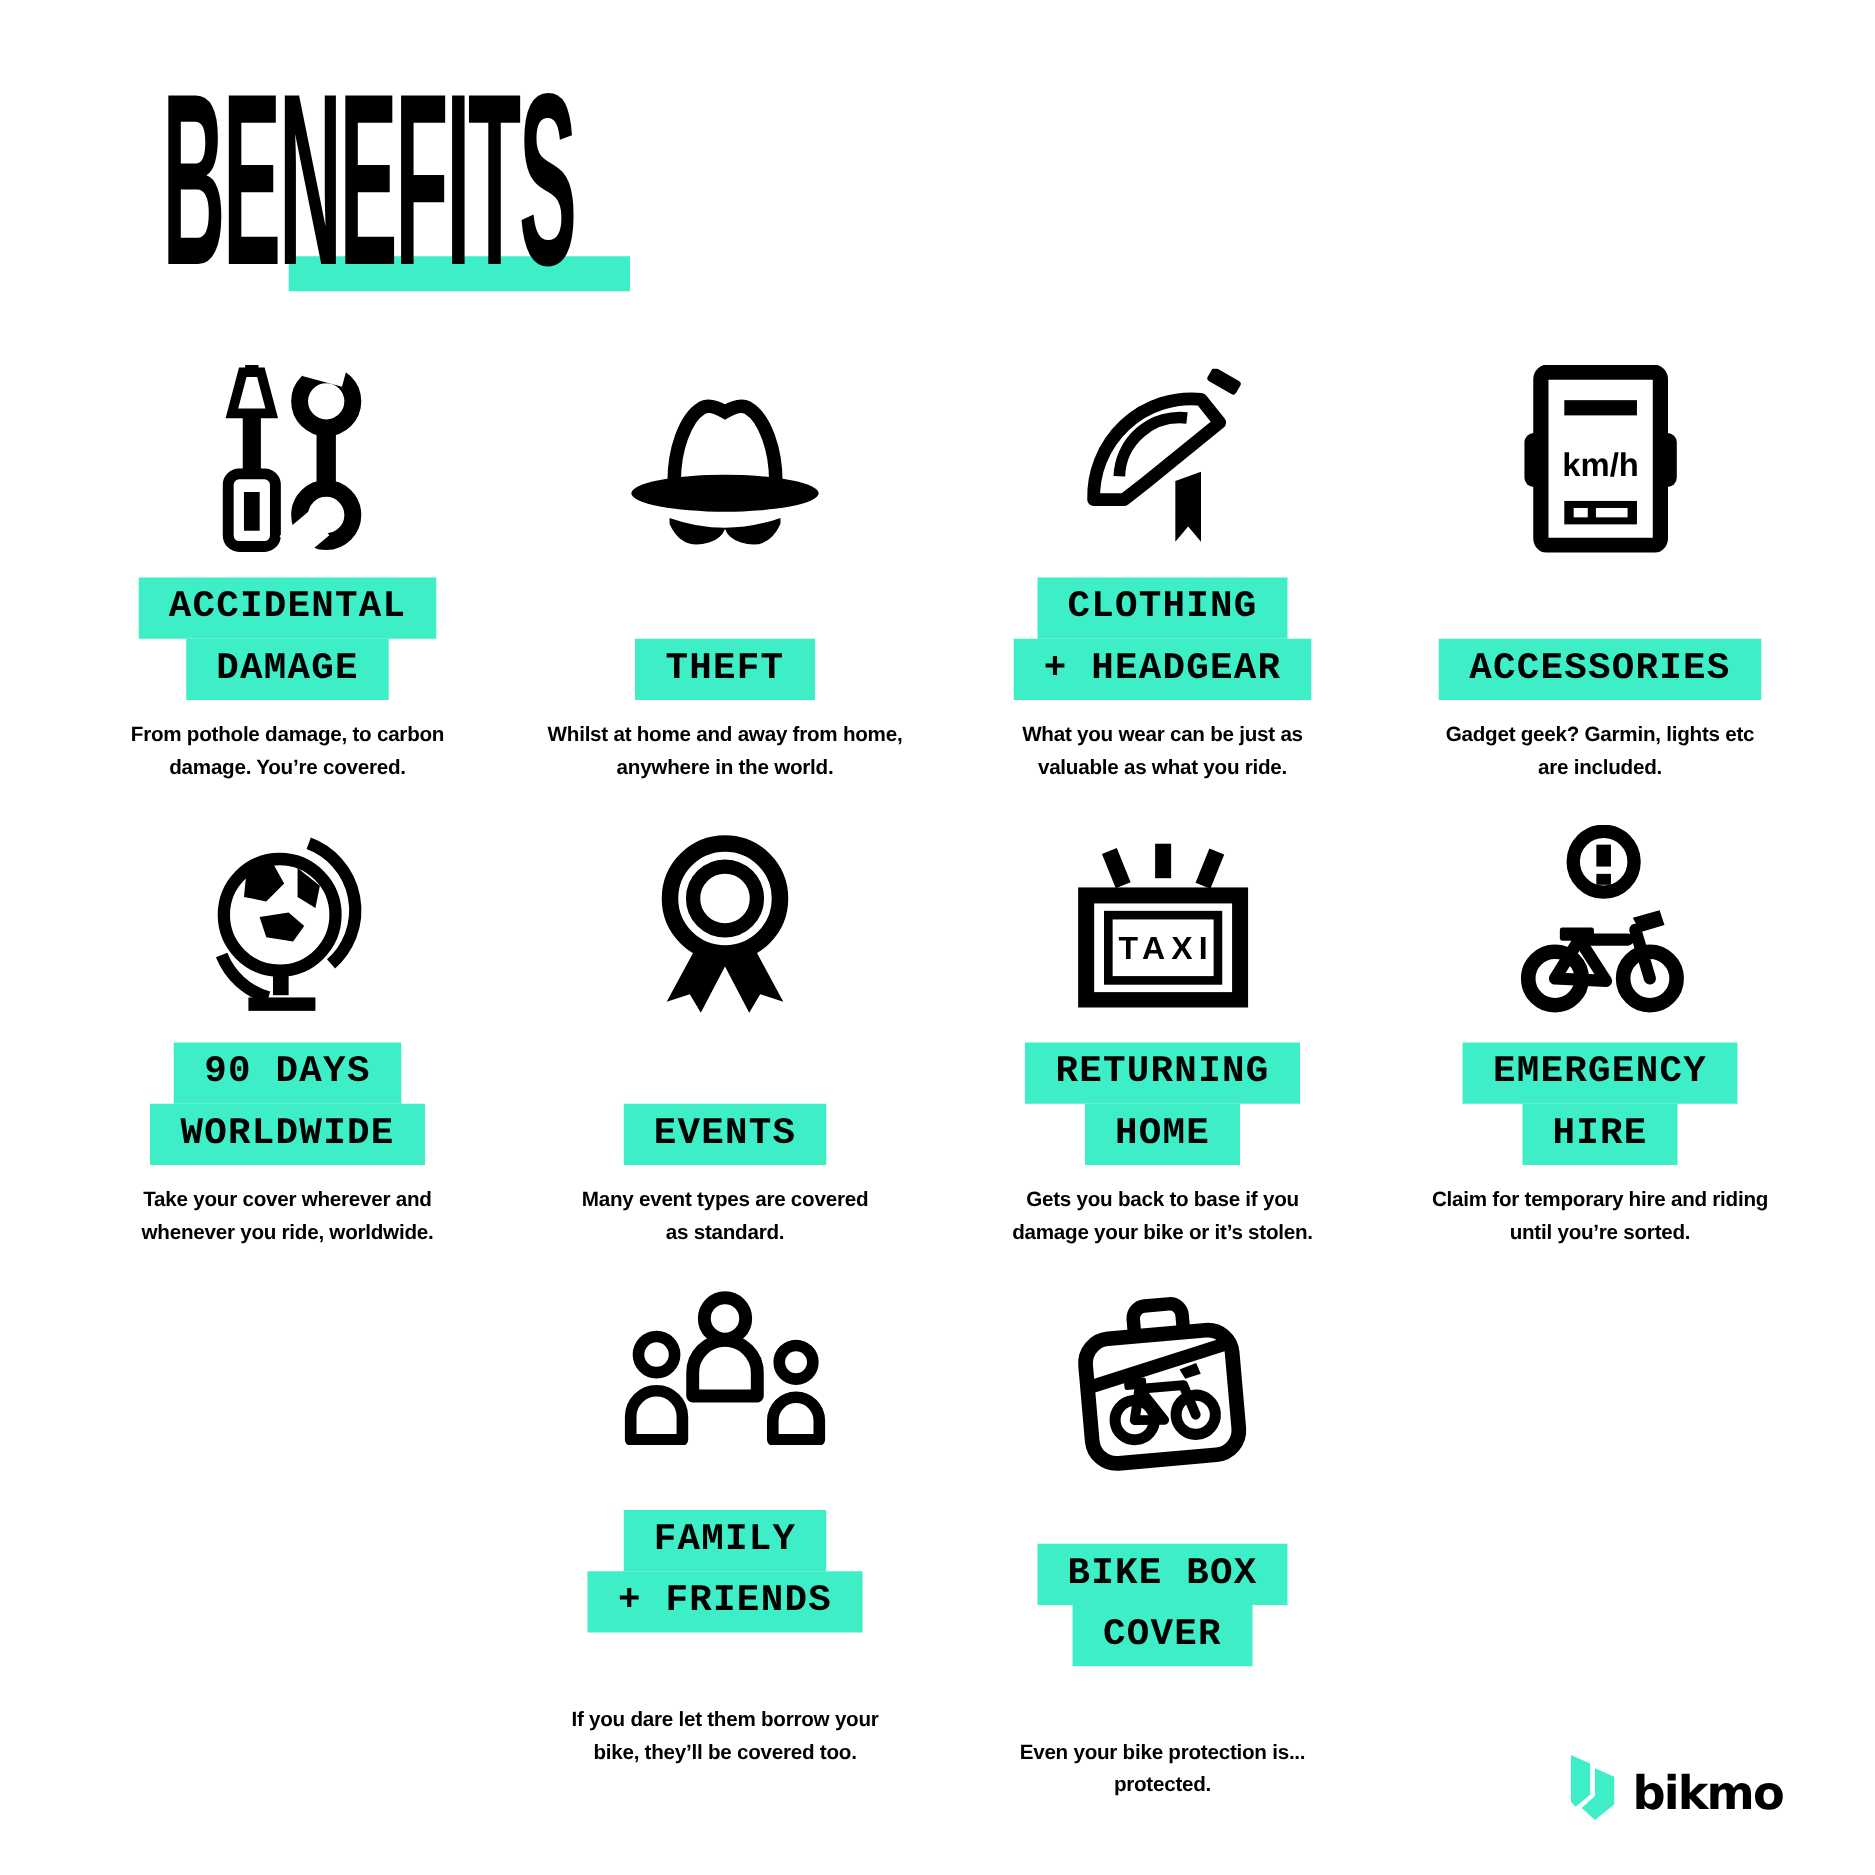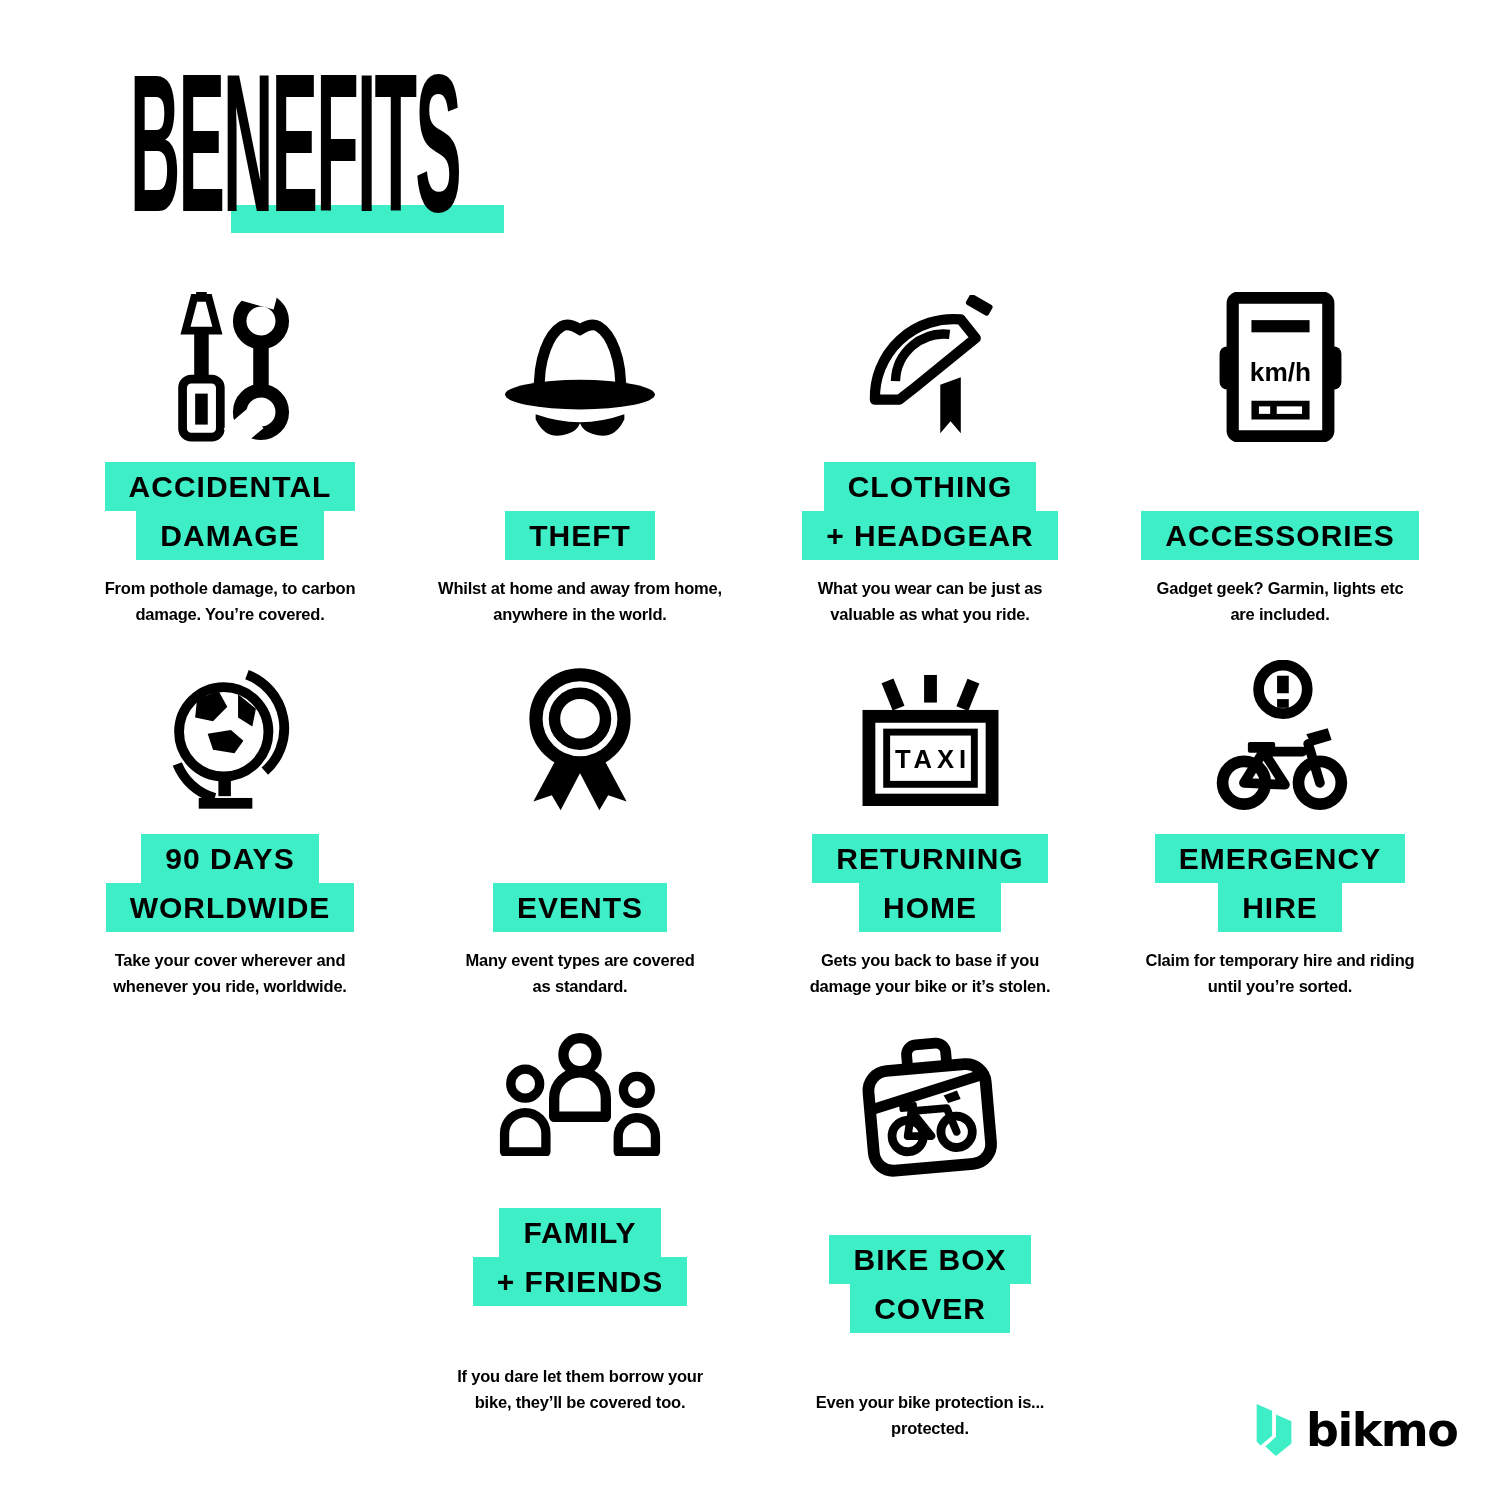--- a/index.html
+++ b/index.html
@@ -53,36 +53,37 @@
     justify-content: flex-end; align-items: center;
   }
   .hl {
     display: inline-block;
     background: #3EEEC6;
     font-size: 30px; font-weight: bold; letter-spacing: 1px;
     line-height: 39px;
     padding: 5px 24px;
     white-space: nowrap;
     text-align: center;
+    font-family: Liberation Mono, monospace;
   }
   .desc {
     margin-top: 15px;
     max-width: 330px;
     font-size: 16.5px; font-weight: bold;
     line-height: 1.6;
     text-align: center;
     white-space: pre-line;
     letter-spacing: -0.2px;
   }
 
   
   .logo { position: absolute; left: 1256px; top: 1404px; display: flex; align-items: flex-end; gap: 12px; }
   .logo-text {
     font-family: "DejaVu Sans", sans-serif;
-    font-size: 46px; font-weight: bold; letter-spacing: -1.5px;
+    font-size: 37px; font-weight: bold; letter-spacing: -1.5px;
     line-height: 1; padding-bottom: 5px;
   }
 
   svg .stroke { fill: #fff; stroke: #000; }
   svg .fill   { fill: #000; }
   svg .none   { fill: none; stroke: #000; }
   svg .white  { fill: #fff; }
   svg text    { font-family: "Liberation Sans", sans-serif; font-weight: bold; fill: #000; }
 </style>
 </head>

